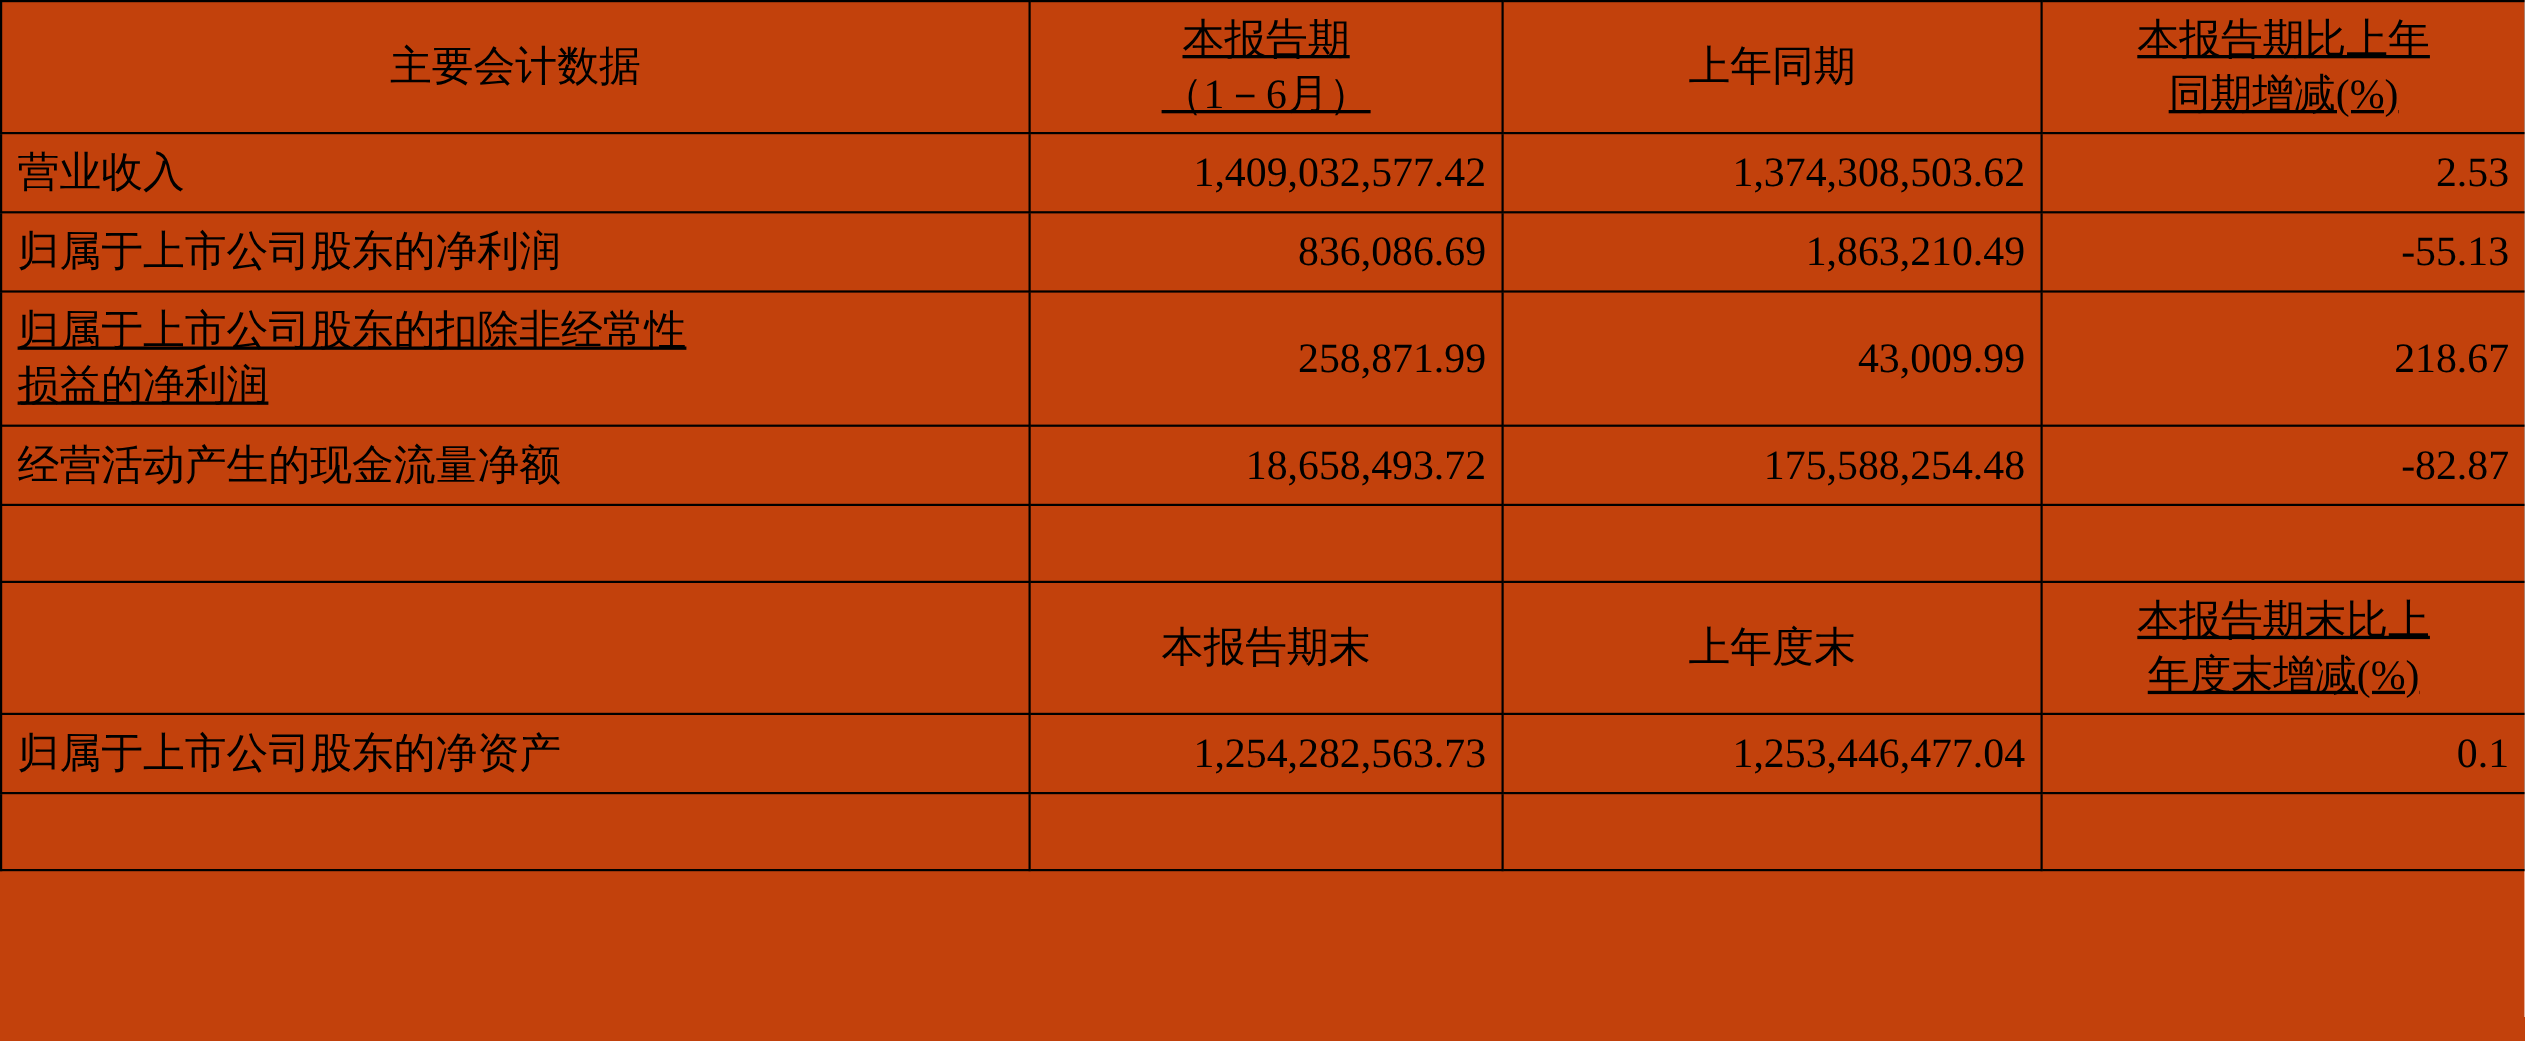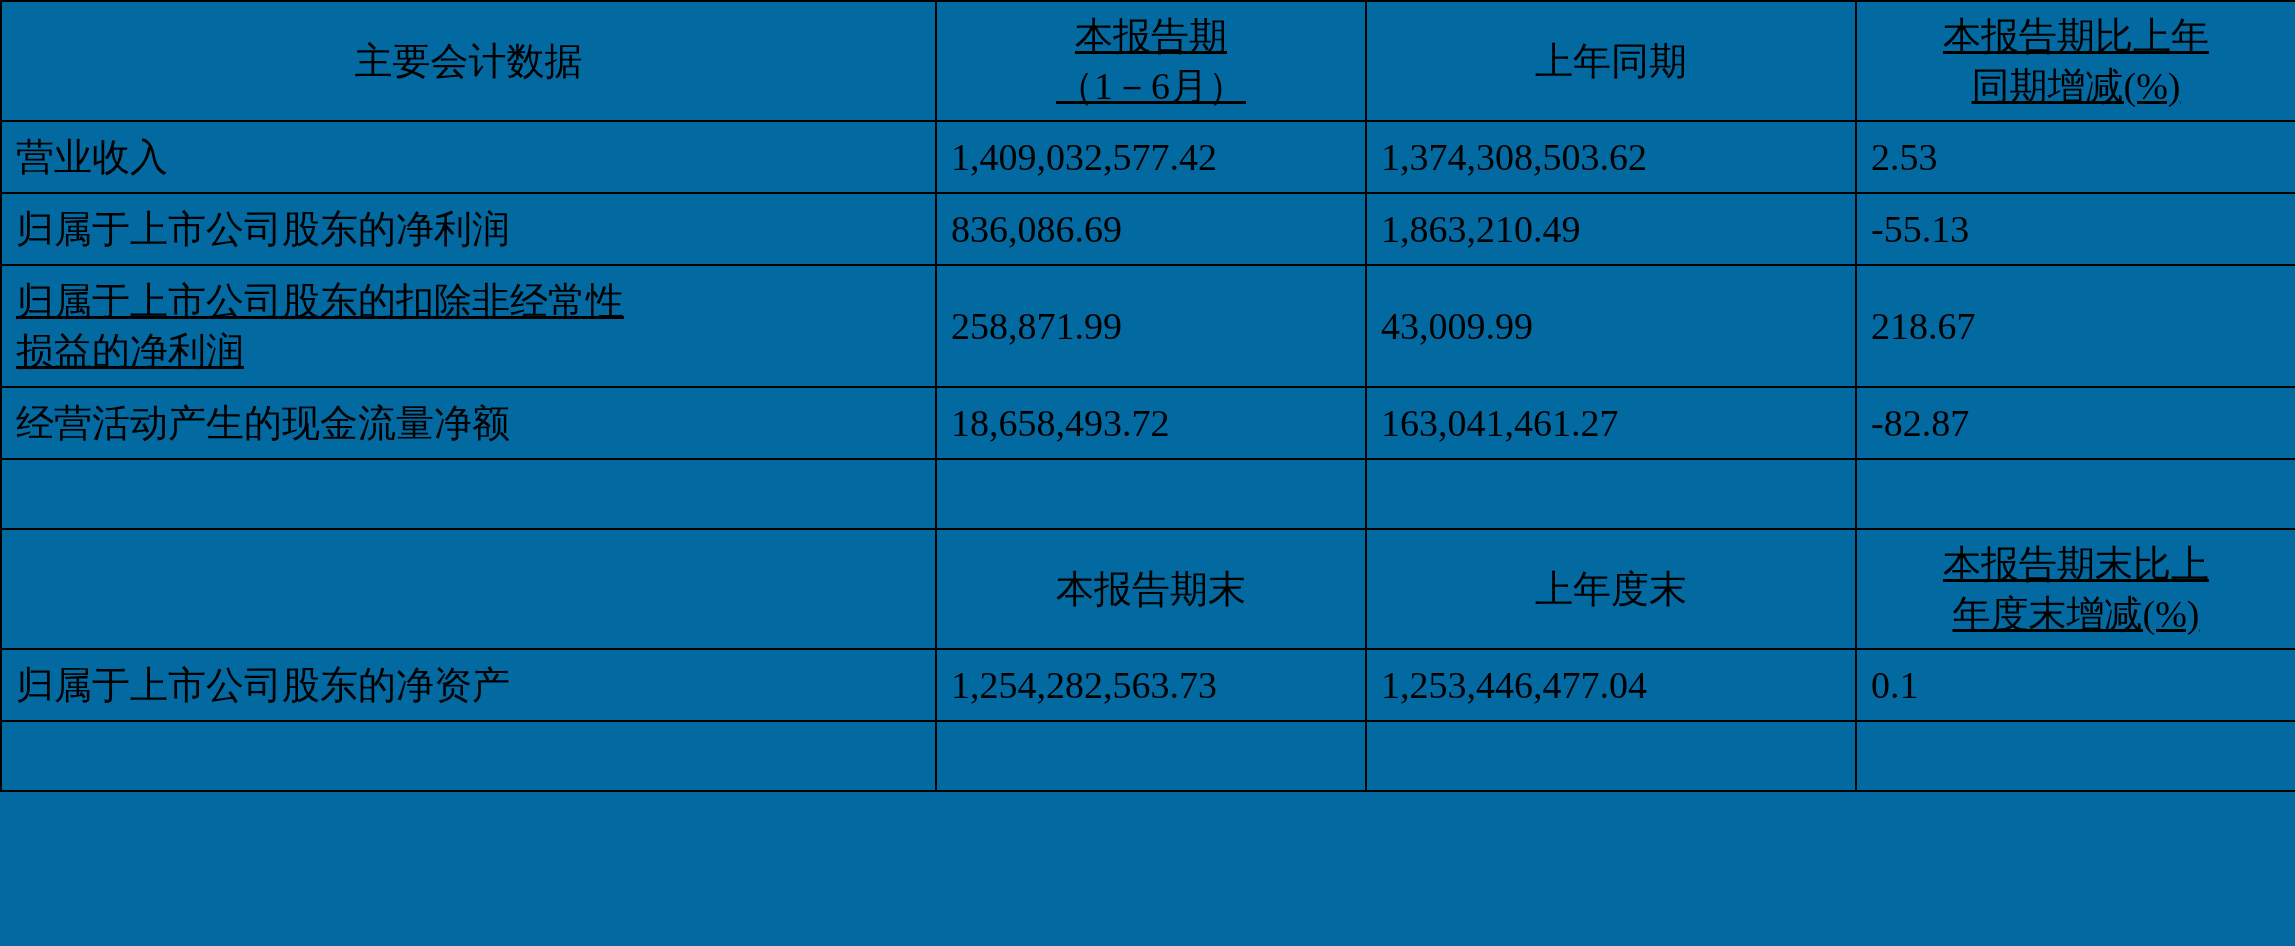--- a/index.html
+++ b/index.html
@@ -8,21 +8,21 @@
     background: #ffffff;
   }
   body {
     font-family: "Liberation Serif", "DejaVu Serif", serif;
     color: #000000;
   }
   .page {
     width: 2295px;
     height: 946px;
     position: relative;
-    background: #0369a1;
+    background: #c2410c;
     box-sizing: border-box;
     padding: 0;
   }
   table.fin {
     border-collapse: collapse;
     table-layout: fixed;
     width: 2295px;
     margin: 0;
   }
   table.fin td {
@@ -43,20 +43,21 @@
   table.fin tr td:first-child { border-left: 2px solid #000000; }
   table.fin tr td:last-child  { border-right: 2px solid #000000; border-radius: 12px; }
 
   .hdr-center {
     text-align: center;
   }
   .cell-left {
     text-align: left;
   }
   .cell-right {
+    text-align: right;
   }
   .row-head td {
     height: 110px;
   }
   .row-data td {
     height: 62px;
     margin-top: 32px;
   }
   .row-tall td {
     height: 112px;
@@ -117,21 +118,21 @@
           <span class="two-line">损益的净利润</span>
         </td>
         <td class="cell-right">258,871.99</td>
         <td class="cell-right">43,009.99</td>
         <td class="cell-right">218.67</td>
       </tr>
 
       <tr class="row-data">
         <td class="cell-left">经营活动产生的现金流量净额</td>
         <td class="cell-right">18,658,493.72</td>
-        <td class="cell-right">163,041,461.27</td>
+        <td class="cell-right">175,588,254.48</td>
         <td class="cell-right">-82.87</td>
       </tr>
 
       <tr class="row-blank">
         <td class="cell-left"></td>
         <td class="cell-right"></td>
         <td class="cell-right"></td>
         <td class="cell-right"></td>
       </tr>
 

